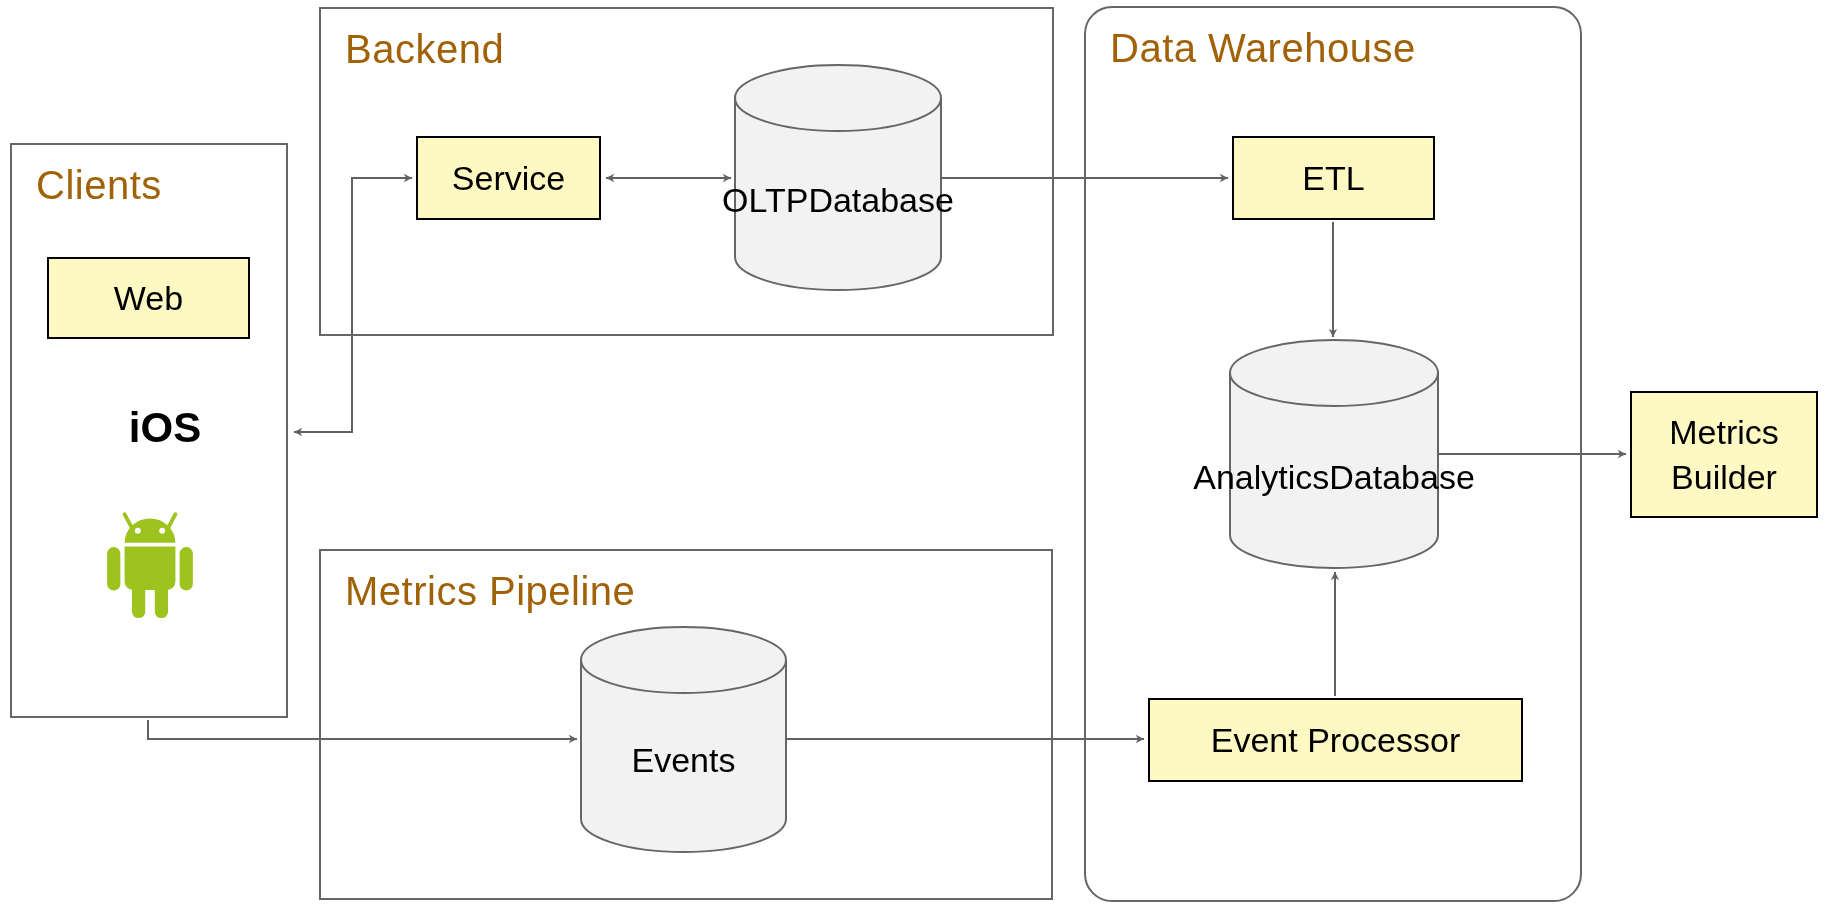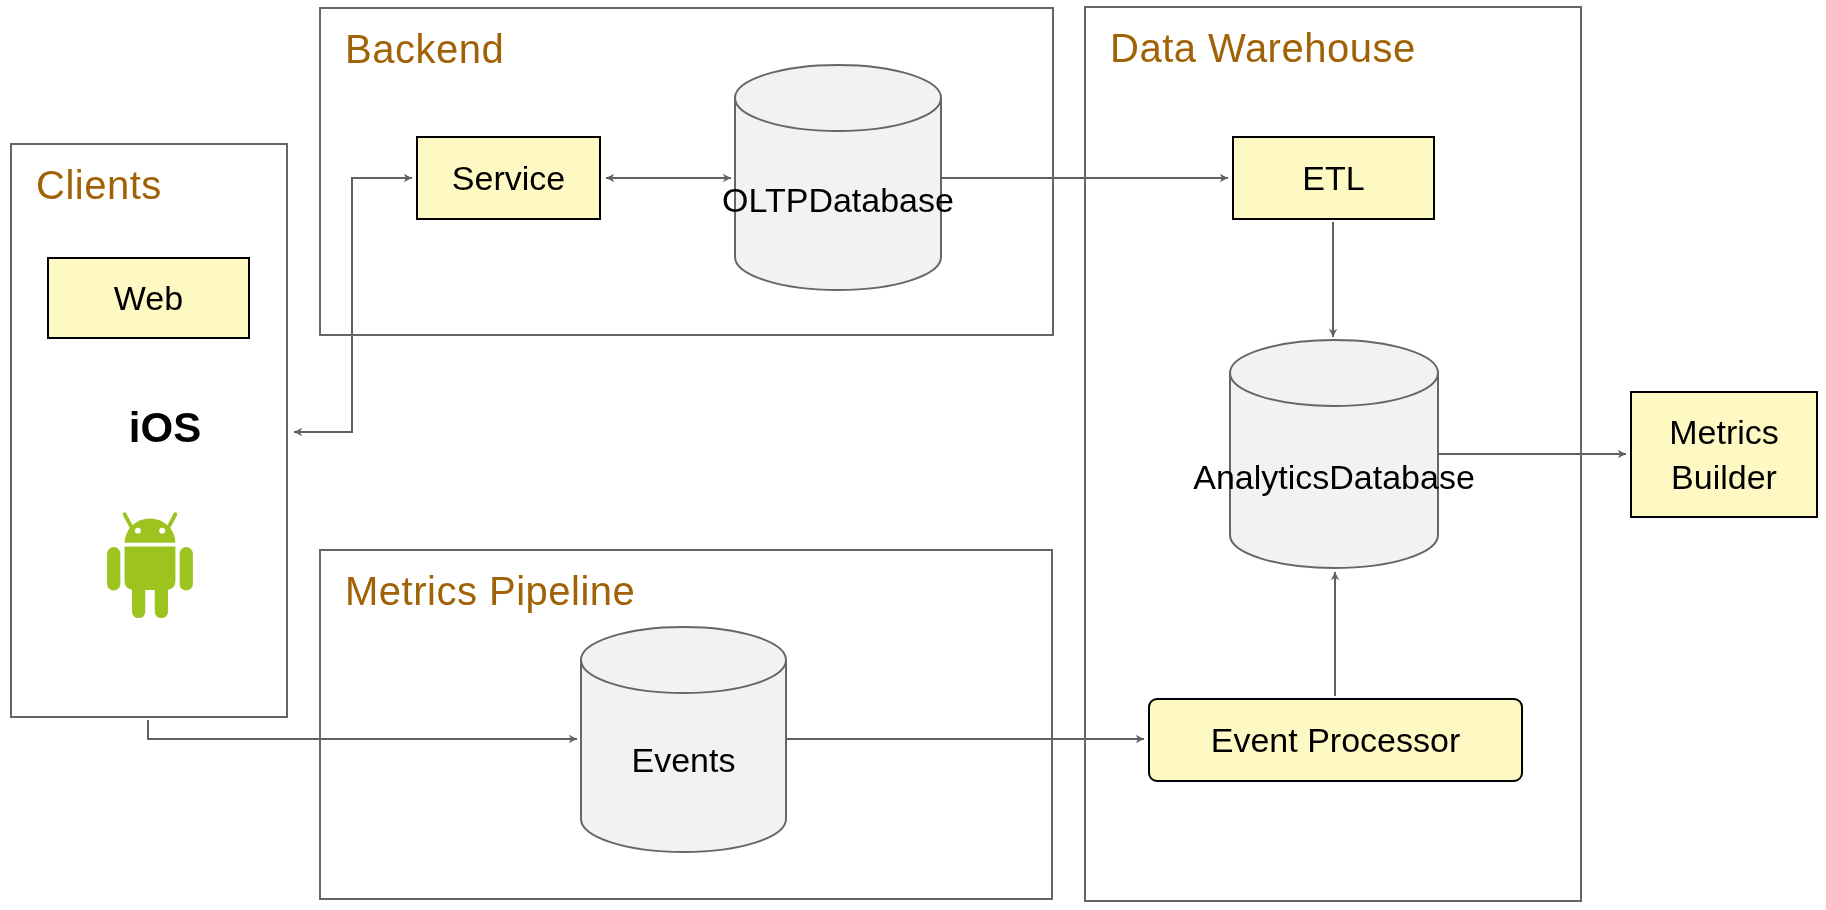--- a/index.html
+++ b/index.html
@@ -80,37 +80,37 @@
   </div>
 
   <div class="group" style="left:319px; top:7px; width:735px; height:329px;">
     <span class="group-label">Backend</span>
   </div>
 
   <div class="group" style="left:319px; top:549px; width:734px; height:351px;">
     <span class="group-label">Metrics Pipeline</span>
   </div>
 
-  <div class="group" style="left:1084px; top:6px; width:498px; height:896px;">
+  <div class="group" style="left:1084px; top:6px; width:498px; height:896px;border-radius:28px;">
     <span class="group-label">Data Warehouse</span>
   </div>
 
   <div class="node" style="left:47px; top:257px; width:203px; height:82px;">
     <span>Web</span>
   </div>
 
   <div class="node" style="left:416px; top:136px; width:185px; height:84px;">
     <span>Service</span>
   </div>
 
   <div class="node" style="left:1232px; top:136px; width:203px; height:84px;">
     <span>ETL</span>
   </div>
 
-  <div class="node" style="left:1148px; top:698px; width:375px; height:84px;border-radius:9px;">
+  <div class="node" style="left:1148px; top:698px; width:375px; height:84px;">
     <span>Event Processor</span>
   </div>
 
   <div class="node" style="left:1630px; top:391px; width:188px; height:127px;">
     <span>
       <span style="display:block">Metrics</span>
       <span style="display:block">Builder</span>
     </span>
   </div>
 

